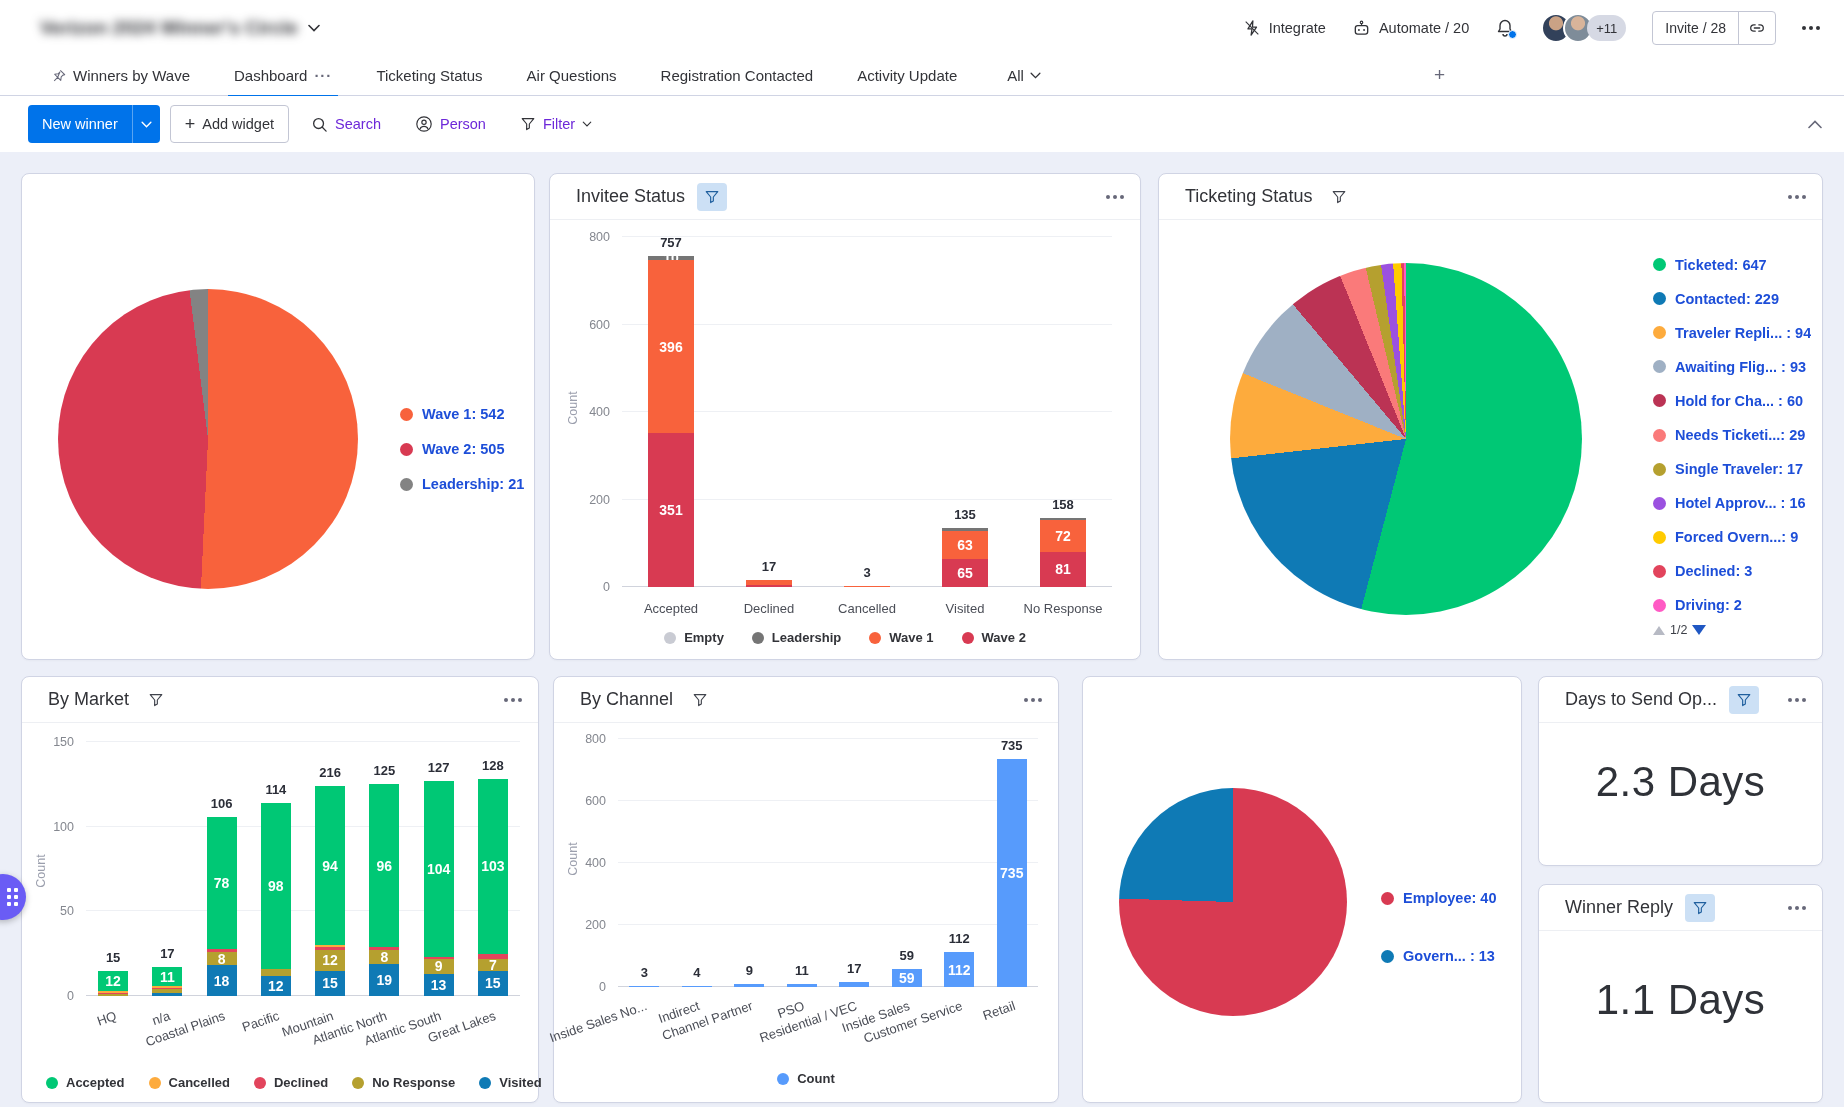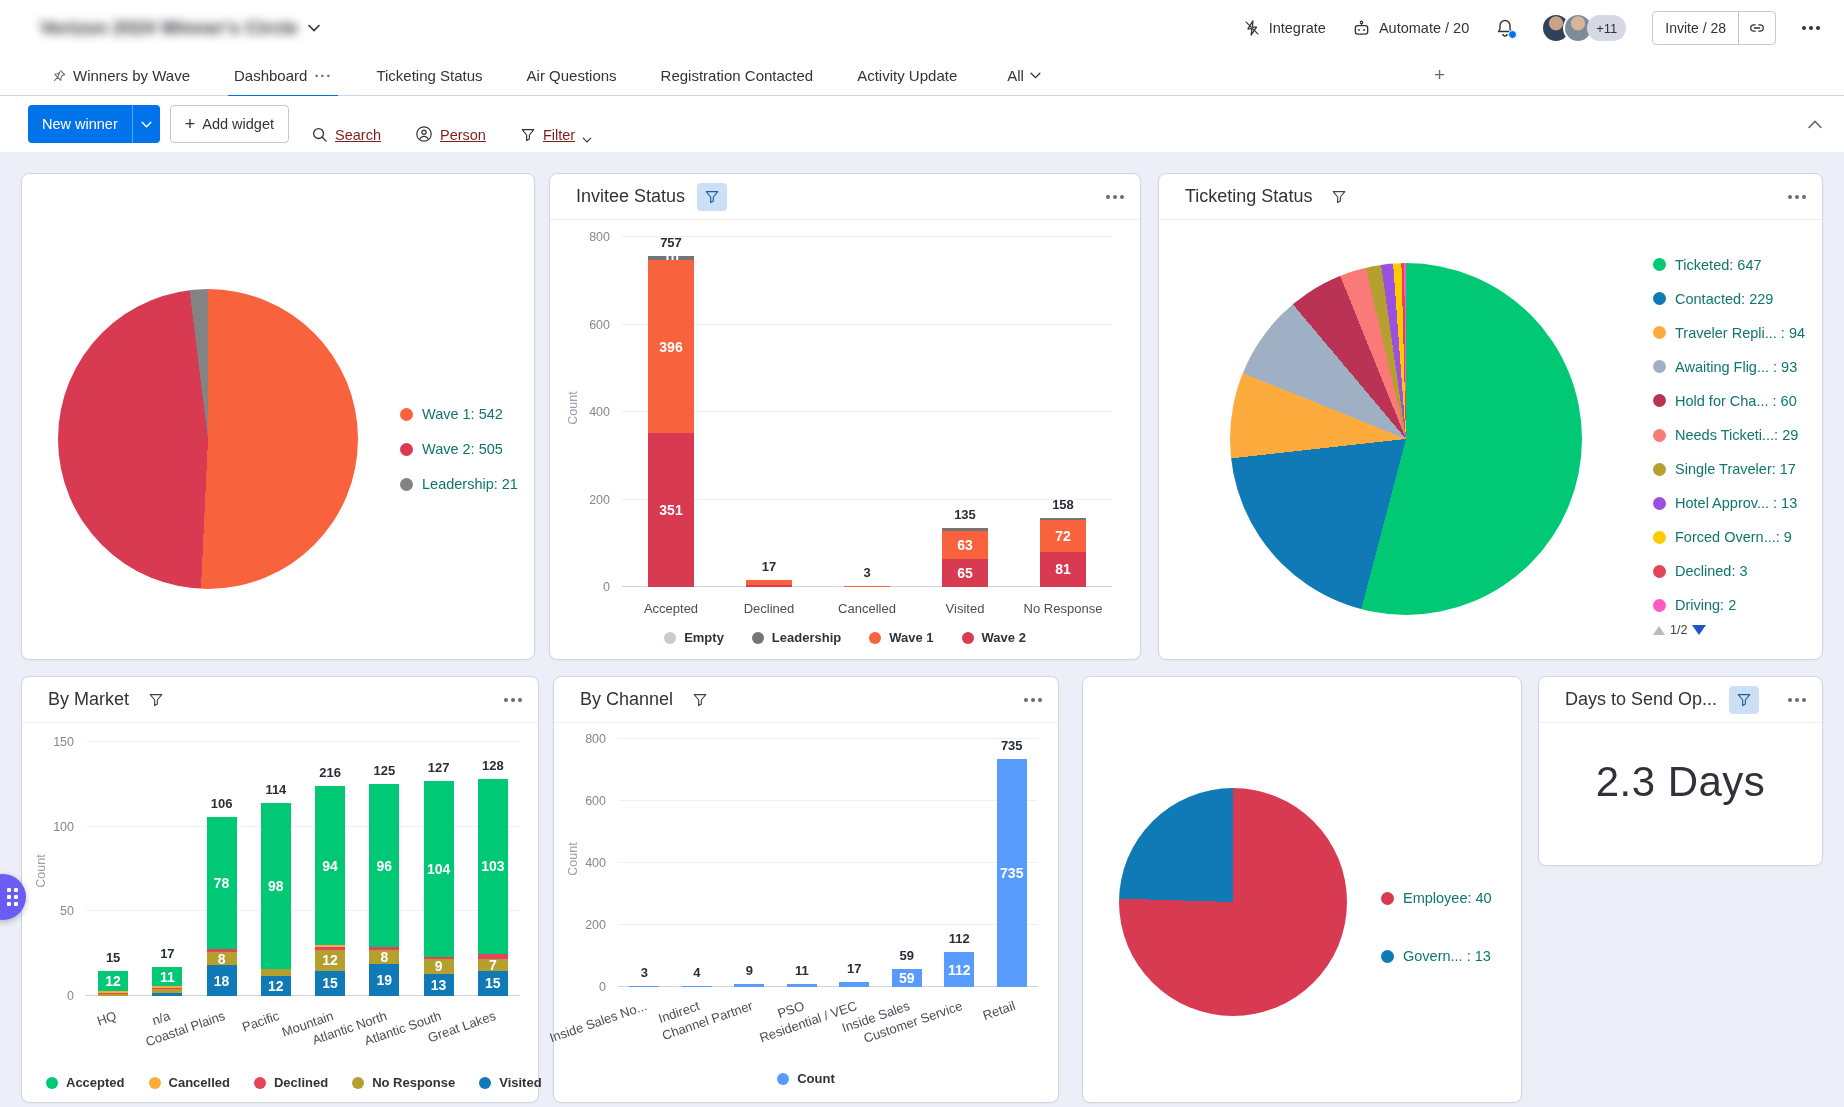--- a/index.html
+++ b/index.html
@@ -38,21 +38,21 @@
   .tab .menu-dots { color:#676879; letter-spacing:1px; font-weight:700; }
   .tab-all { margin-left:6px; display:flex; align-items:center; gap:6px; font-size:15px; color:#323338; cursor:pointer; }
   .tab-add { position:absolute; left:1434px; top:8px; font-size:19px; color:#676879; cursor:pointer; }
 
   
   .toolbar { position:absolute; top:96px; left:0; right:0; height:56px; display:flex; align-items:center; padding:0 22px 0 28px; gap:10px; background:#fff; }
   .btn-primary { display:flex; align-items:stretch; background:#0073ea; color:#fff; border-radius:4px; height:38px; overflow:hidden; cursor:pointer; }
   .btn-primary .lbl { display:flex; align-items:center; padding:0 14px; font-size:14.5px; }
   .btn-primary .split { display:flex; align-items:center; padding:0 8px; border-left:1px solid rgba(255,255,255,.35); }
   .btn-outline { display:flex; align-items:center; gap:7px; border:1px solid #c3c6d4; border-radius:4px; height:38px; padding:0 14px; font-size:14.5px; color:#323338; cursor:pointer; background:#fff; }
-  .btn-ghost { display:flex; align-items:flex-end; gap:7px; height:38px; padding:0 12px; font-size:14.5px; color:#7f1d1d; cursor:pointer; border-radius:4px;text-decoration:underline; }
+  .btn-ghost { display:flex; align-items:center; gap:7px; height:38px; padding:0 12px; font-size:14.5px; color:#6d28d9; cursor:pointer; border-radius:4px; }
   .collapse { margin-left:auto; color:#676879; cursor:pointer; }
 
   
   .dash { position:absolute; top:152px; left:0; right:0; bottom:0; background:#eceff8; }
   .card { position:absolute; background:#fff; border:1px solid #d0d4e4; border-radius:8px; box-shadow:0 1px 2px rgba(0,0,0,.03); }
   .card-head { height:46px; display:flex; align-items:center; gap:12px; padding:0 16px 0 26px; border-bottom:1px solid #edeff3; }
   .card-title { font-size:18px; font-weight:500; color:#323338; white-space:nowrap; }
   .chip { display:flex; align-items:center; justify-content:center; width:30px; height:28px; border-radius:4px; color:#40434c; cursor:pointer; }
   .chip.on { background:#cce0f5; color:#1f5f9e; }
   .card-menu { margin-left:auto; cursor:pointer; }
@@ -68,21 +68,21 @@
   #card-guest      { left:1082px;top:524px; width:440px; height:427px; }
   #card-days       { left:1538px;top:524px; width:285px; height:190px; }
   #card-reply      { left:1538px;top:732px; width:285px; height:219px; }
 
   
   .pie { position:absolute; border-radius:50%; }
   #pie-invitation_list { left:36px; top:68px; width:300px; height:300px; }
   #pie-ticketing_status { left:71px; top:42px; width:352px; height:352px; }
   #pie-guest_type { left:36px; top:64px; width:228px; height:228px; }
   .pie-legend { position:absolute; display:flex; flex-direction:column; gap:15px; }
-  .pie-legend .li { display:flex; align-items:center; gap:9px; height:20px; font-size:14.5px; color:#0f766e; white-space:nowrap; cursor:pointer; }
+  .pie-legend .li { display:flex; align-items:center; gap:9px; height:20px; font-size:14.5px; color:#1d4ed8; white-space:nowrap; cursor:pointer;font-weight:bold; }
   .pie-legend .dot { width:13px; height:13px; border-radius:50%; flex:none; }
   #plegend-invitation_list { left:378px; top:183px; }
   #plegend-guest_type { left:298px; top:164px; gap:38px; }
   #plegend-ticketing_status { left:494px; top:34px; height:360px; overflow:hidden; }
   .pager { position:absolute; left:494px; top:402px; display:flex; align-items:center; gap:5px; font-size:12.5px; color:#3c3f47; }
   .tri-up { width:0; height:0; border-left:6px solid transparent; border-right:6px solid transparent; border-bottom:9px solid #b7bac4; cursor:pointer; }
   .tri-down { width:0; height:0; border-left:7px solid transparent; border-right:7px solid transparent; border-top:10px solid #1f57c3; cursor:pointer; }
 
   
   .plot { position:absolute; }
@@ -459,21 +459,21 @@
           <div class="li">
             <span class="dot" style="background: rgb(250, 122, 122);"></span>
             <span>Needs Ticketi...: 29</span>
           </div>
           <div class="li">
             <span class="dot" style="background: rgb(181, 160, 47);"></span>
             <span>Single Traveler: 17</span>
           </div>
           <div class="li">
             <span class="dot" style="background: rgb(155, 81, 224);"></span>
-            <span>Hotel Approv... : 13</span>
+            <span>Hotel Approv... : 16</span>
           </div>
           <div class="li">
             <span class="dot" style="background: rgb(255, 203, 0);"></span>
             <span>Forced Overn...: 9</span>
           </div>
           <div class="li">
             <span class="dot" style="background: rgb(226, 68, 92);"></span>
             <span>Declined: 3</span>
           </div>
           <div class="li">
@@ -830,20 +830,38 @@
           <i></i>
           <i></i>
           <i></i>
         </span>
     </div>
     <div class="card-body">
       <div class="big-number">2.3 Days</div>
     </div>
   </div>
 
+  <div class="card" id="card-reply">
+    <div class="card-head">
+      <span class="card-title">Winner Reply</span>
+      <span class="chip on">
+        <svg width="16" height="16" viewBox="0 0 18 18">
+            <path d="M2.5 3 h13 L10.5 9 v4.5 l-3 1.8 V9 Z" fill="none" stroke="currentColor" stroke-width="1.3" stroke-linejoin="round"></path>
+          </svg>
+      </span>
+      <span class="card-menu dots-h">
+          <i></i>
+          <i></i>
+          <i></i>
+        </span>
+    </div>
+    <div class="card-body">
+      <div class="big-number">1.1 Days</div>
+    </div>
+  </div>
 
   <div class="float-apps">
     <span class="grid-dots">
         <i></i>
         <i></i>
         <i></i>
         <i></i>
         <i></i>
         <i></i>
       </span>

